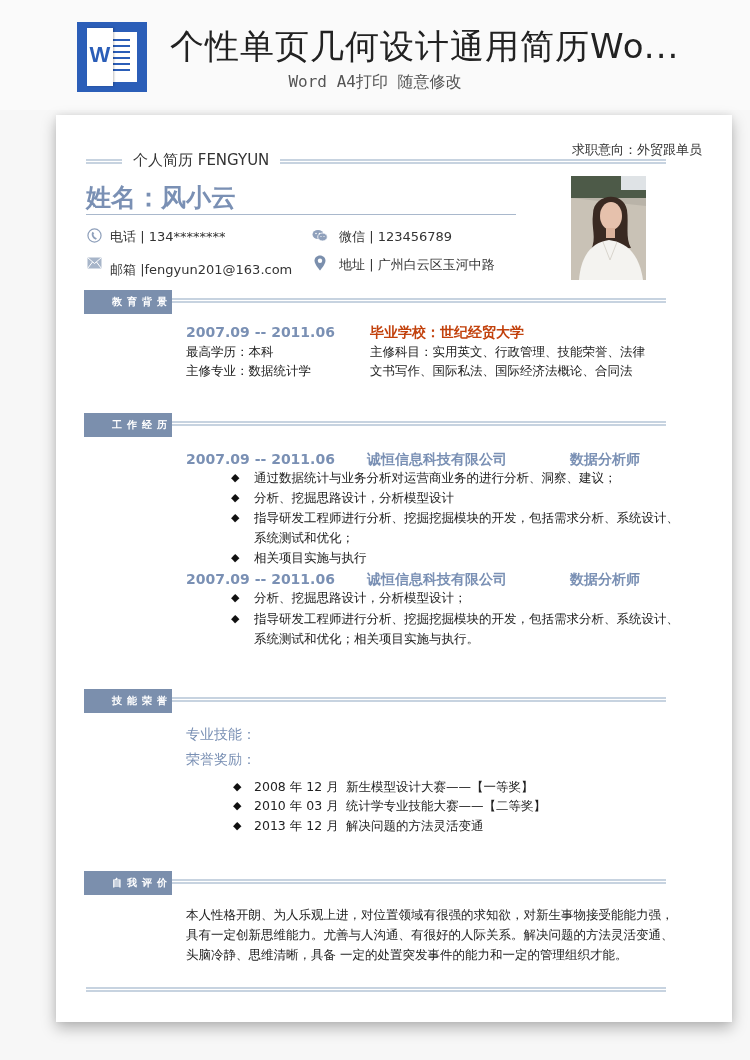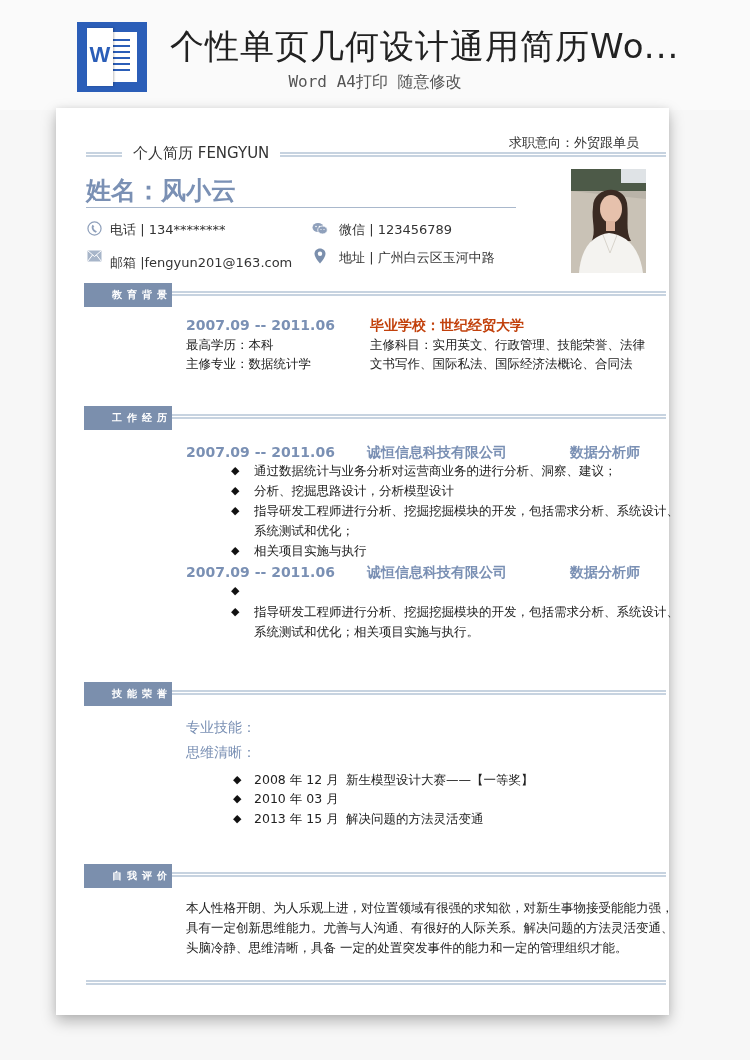--- a/index.html
+++ b/index.html
@@ -28,21 +28,21 @@
     position: absolute; left: 170px; top: 24px; font-size: 34px; color: #222;
     font-family: "DejaVu Sans", sans-serif; letter-spacing: 1px; white-space: nowrap;
   }
   .banner-sub {
     position: absolute; left: 0; width: 750px; top: 72px; text-align: center;
     font-size: 16px; color: #555; font-family: "DejaVu Sans Mono", monospace;
   }
 
   
   .page {
-    position: absolute; left: 56px; top: 108px; width: 613px; height: 907px; background: #fff;
+    position: absolute; left: 56px; top: 115px; width: 676px; height: 907px; background: #fff;
     box-shadow: 0 6px 14px rgba(0,0,0,.28), 0 0 6px rgba(0,0,0,.06);
   }
   .abs { position: absolute; white-space: nowrap; }
   .dbl { position: absolute; height: 5px; border-top: 2px solid #c7d3e0; border-bottom: 2px solid #c7d3e0; }
   .accent { color: #7a90b4; }
   .t13 { font-size: 14px; }
 
   .title-line-left { left: 30px; top: 44px; width: 36px; }
   .title-text { left: 77px; top: 36px; font-size: 15px; color: #333; }
   .title-line-right { left: 224px; top: 44px; width: 386px; }
@@ -164,37 +164,39 @@
   <div class="abs body-text" style="left:198px;top:395px">指导研发工程师进行分析、挖掘挖掘模块的开发，包括需求分析、系统设计、</div>
   <div class="abs body-text" style="left:198px;top:415px">系统测试和优化；</div>
   <div class="bullet" style="left:175px;top:436px">◆</div>
   <div class="abs body-text" style="left:198px;top:435px">相关项目实施与执行</div>
 
   <div class="abs t13 accent" style="left:130px;top:456px;font-weight:bold">2007.09 -- 2011.06</div>
   <div class="abs t13 accent" style="left:311px;top:456px;font-weight:bold">诚恒信息科技有限公司</div>
   <div class="abs t13 accent" style="left:514px;top:456px;font-weight:bold">数据分析师</div>
 
   <div class="bullet" style="left:175px;top:476px">◆</div>
+  <div class="abs body-text" style="left:198px;top:475px">分析、挖掘思路设计，分析模型设计；</div>
   <div class="bullet" style="left:175px;top:497px">◆</div>
   <div class="abs body-text" style="left:198px;top:496px">指导研发工程师进行分析、挖掘挖掘模块的开发，包括需求分析、系统设计、</div>
   <div class="abs body-text" style="left:198px;top:516px">系统测试和优化；相关项目实施与执行。</div>
 
   <div class="sec-tag" style="top:574px">技能荣誉</div>
   <div class="dbl sec-line" style="top:582px"></div>
 
   <div class="abs t13 accent" style="left:130px;top:611px">专业技能：</div>
-  <div class="abs t13 accent" style="left:130px;top:636px">思维清晰：</div>
+  <div class="abs t13 accent" style="left:130px;top:636px">荣誉奖励：</div>
 
   <div class="bullet" style="left:177px;top:665px">◆</div>
   <div class="abs body-text" style="left:198px;top:664px">2008 年 12 月</div>
   <div class="abs body-text" style="left:290px;top:664px">新生模型设计大赛——【一等奖】</div>
   <div class="bullet" style="left:177px;top:684px">◆</div>
   <div class="abs body-text" style="left:198px;top:683px">2010 年 03 月</div>
+  <div class="abs body-text" style="left:290px;top:683px">统计学专业技能大赛——【二等奖】</div>
   <div class="bullet" style="left:177px;top:704px">◆</div>
-  <div class="abs body-text" style="left:198px;top:703px">2013 年 15 月</div>
+  <div class="abs body-text" style="left:198px;top:703px">2013 年 12 月</div>
   <div class="abs body-text" style="left:290px;top:703px">解决问题的方法灵活变通</div>
 
   <div class="sec-tag" style="top:756px">自我评价</div>
   <div class="dbl sec-line" style="top:764px"></div>
 
   <div class="abs body-text" style="left:130px;top:792px">本人性格开朗、为人乐观上进，对位置领域有很强的求知欲，对新生事物接受能能力强，</div>
   <div class="abs body-text" style="left:130px;top:812px">具有一定创新思维能力。尤善与人沟通、有很好的人际关系。解决问题的方法灵活变通、</div>
   <div class="abs body-text" style="left:130px;top:832px">头脑冷静、思维清晰，具备 一定的处置突发事件的能力和一定的管理组织才能。</div>
 
   <div class="dbl" style="left:30px;top:872px;width:580px"></div>

